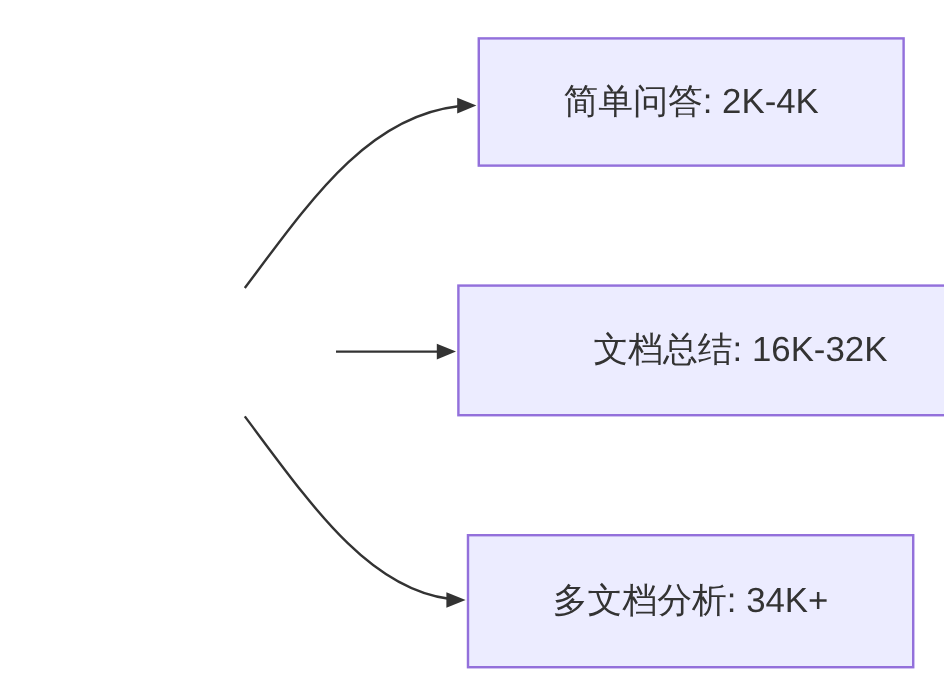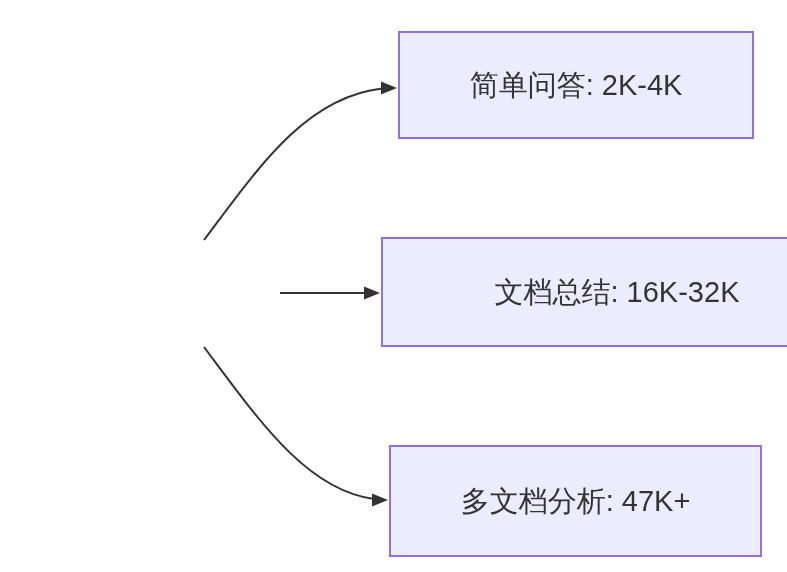--- a/index.html
+++ b/index.html
@@ -62,16 +62,16 @@
 
   <div class="node node-b1">
     <span>简单问答: 2K-4K</span>
   </div>
 
   <div class="node node-b2">
     <span>文档总结: 16K-32K</span>
   </div>
 
   <div class="node node-b3">
-    <span>多文档分析: 47K+</span>
+    <span>多文档分析: 34K+</span>
   </div>
 
 </div>
 
 </body></html>

